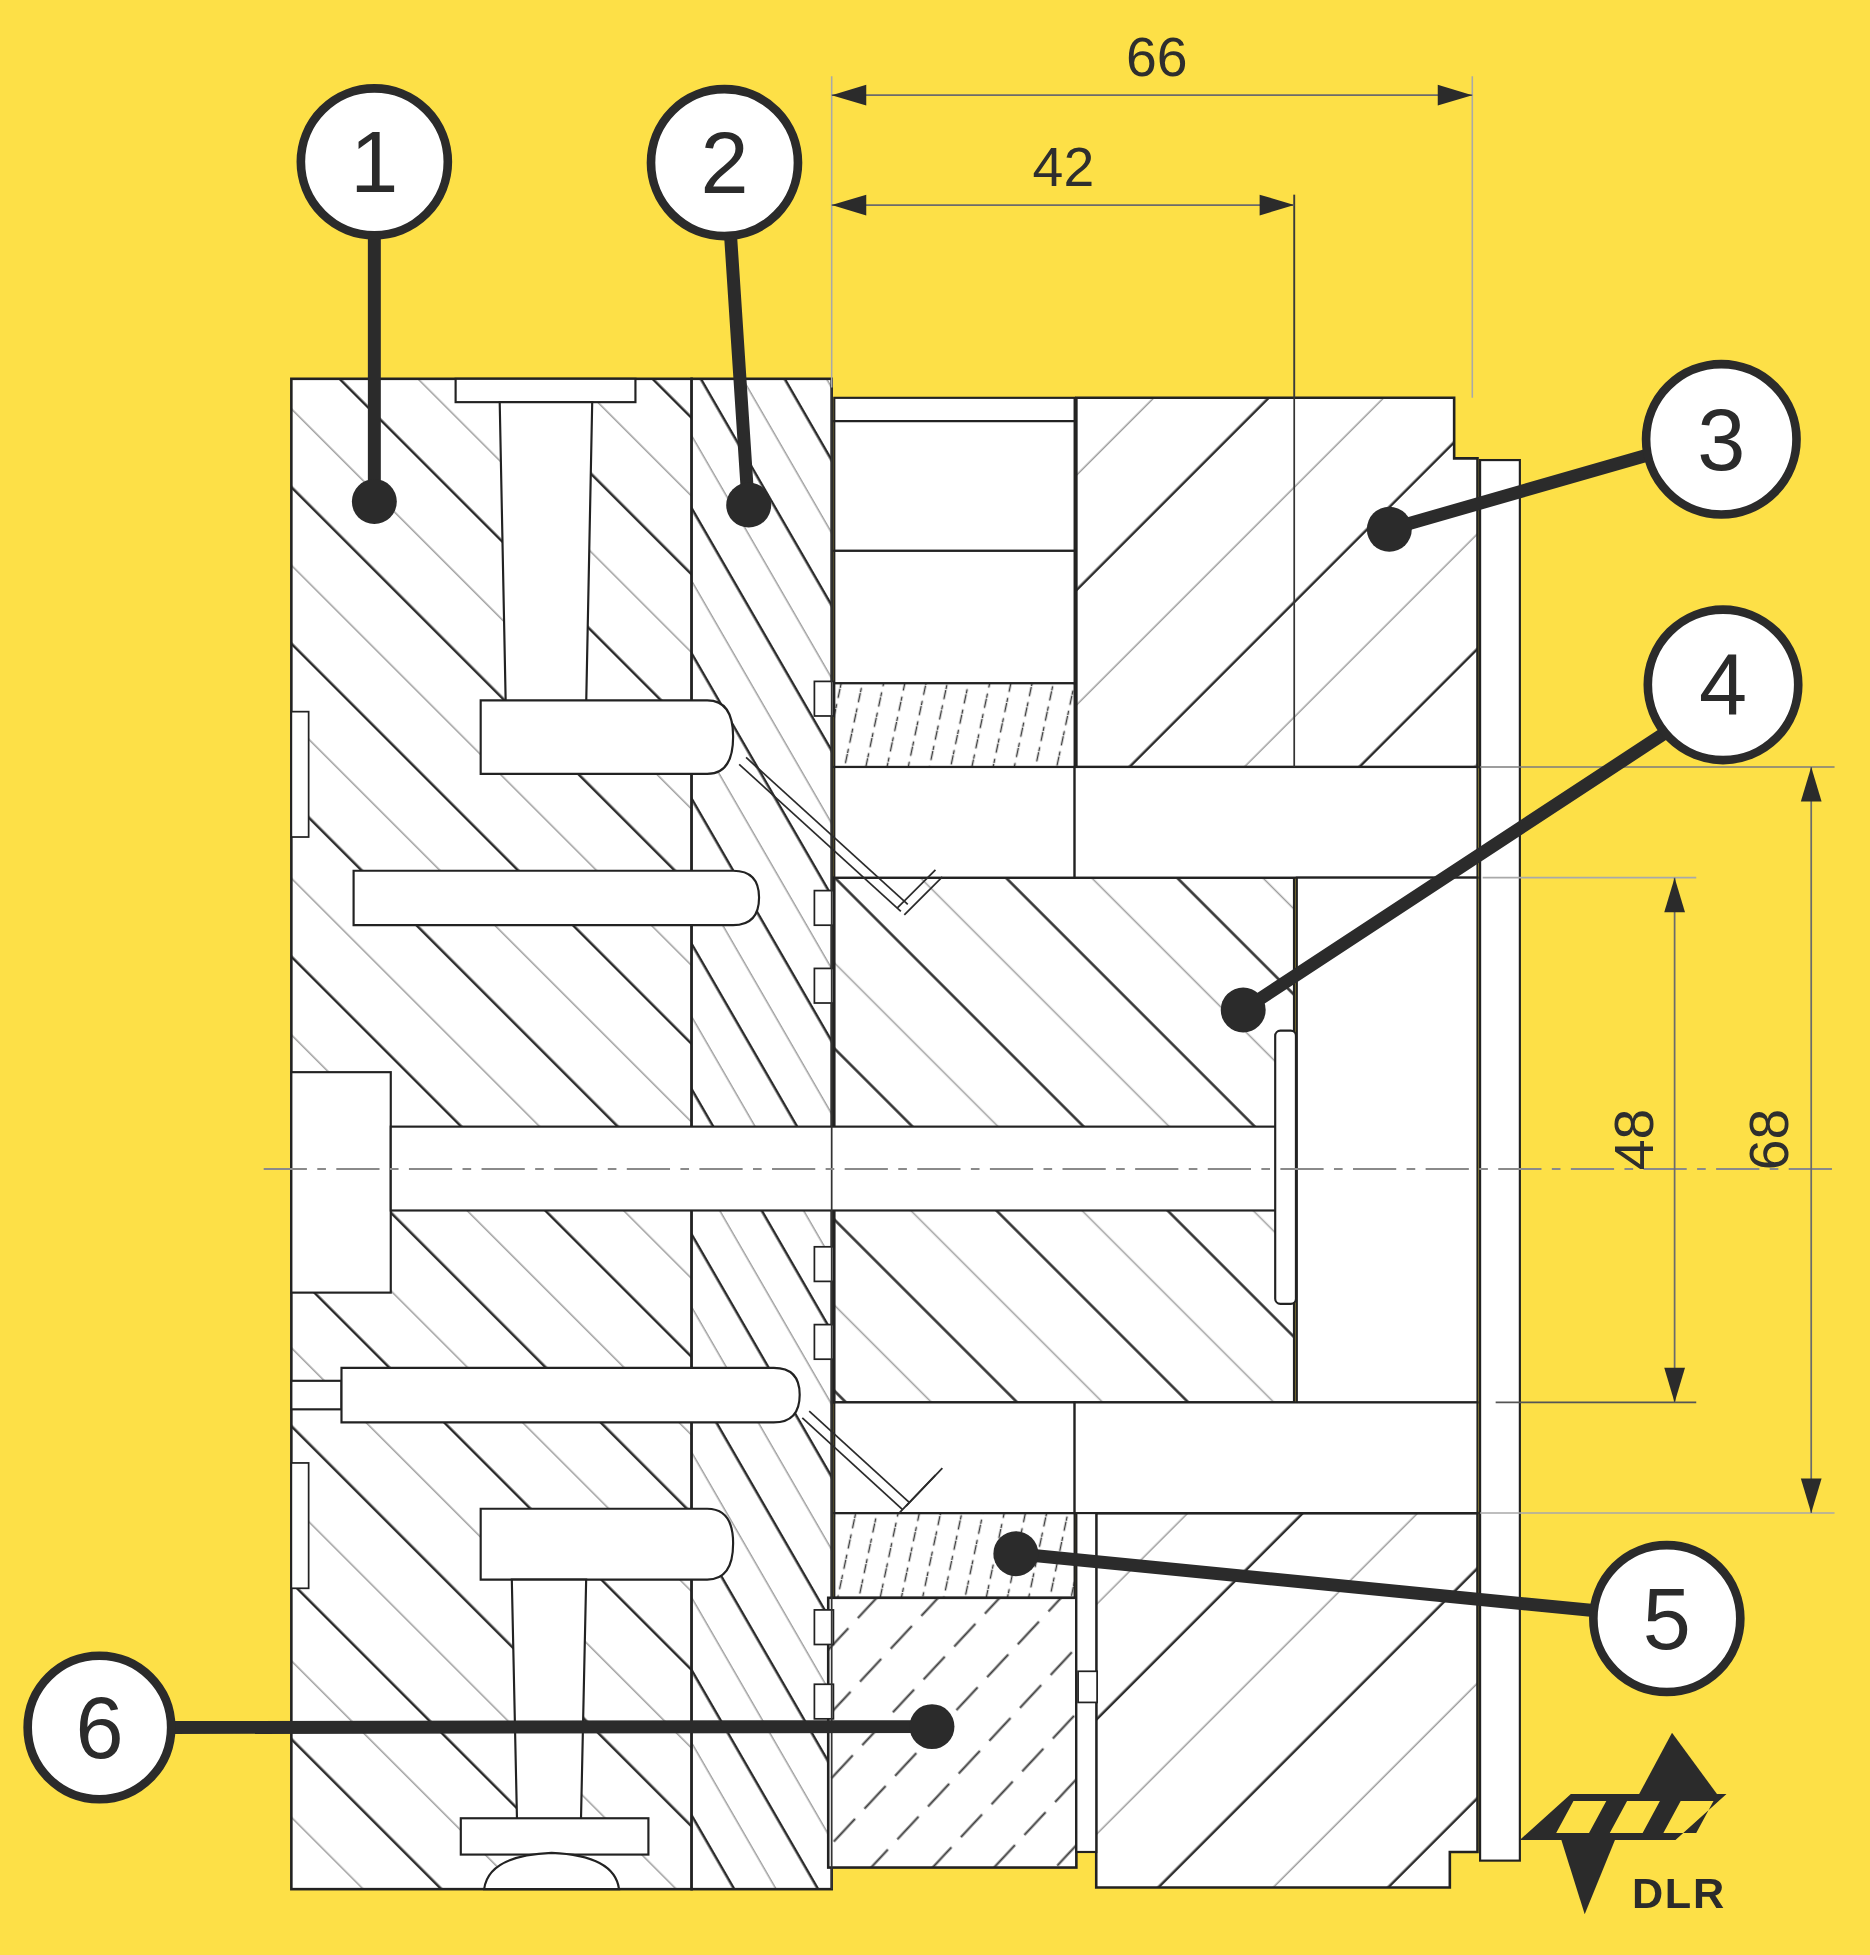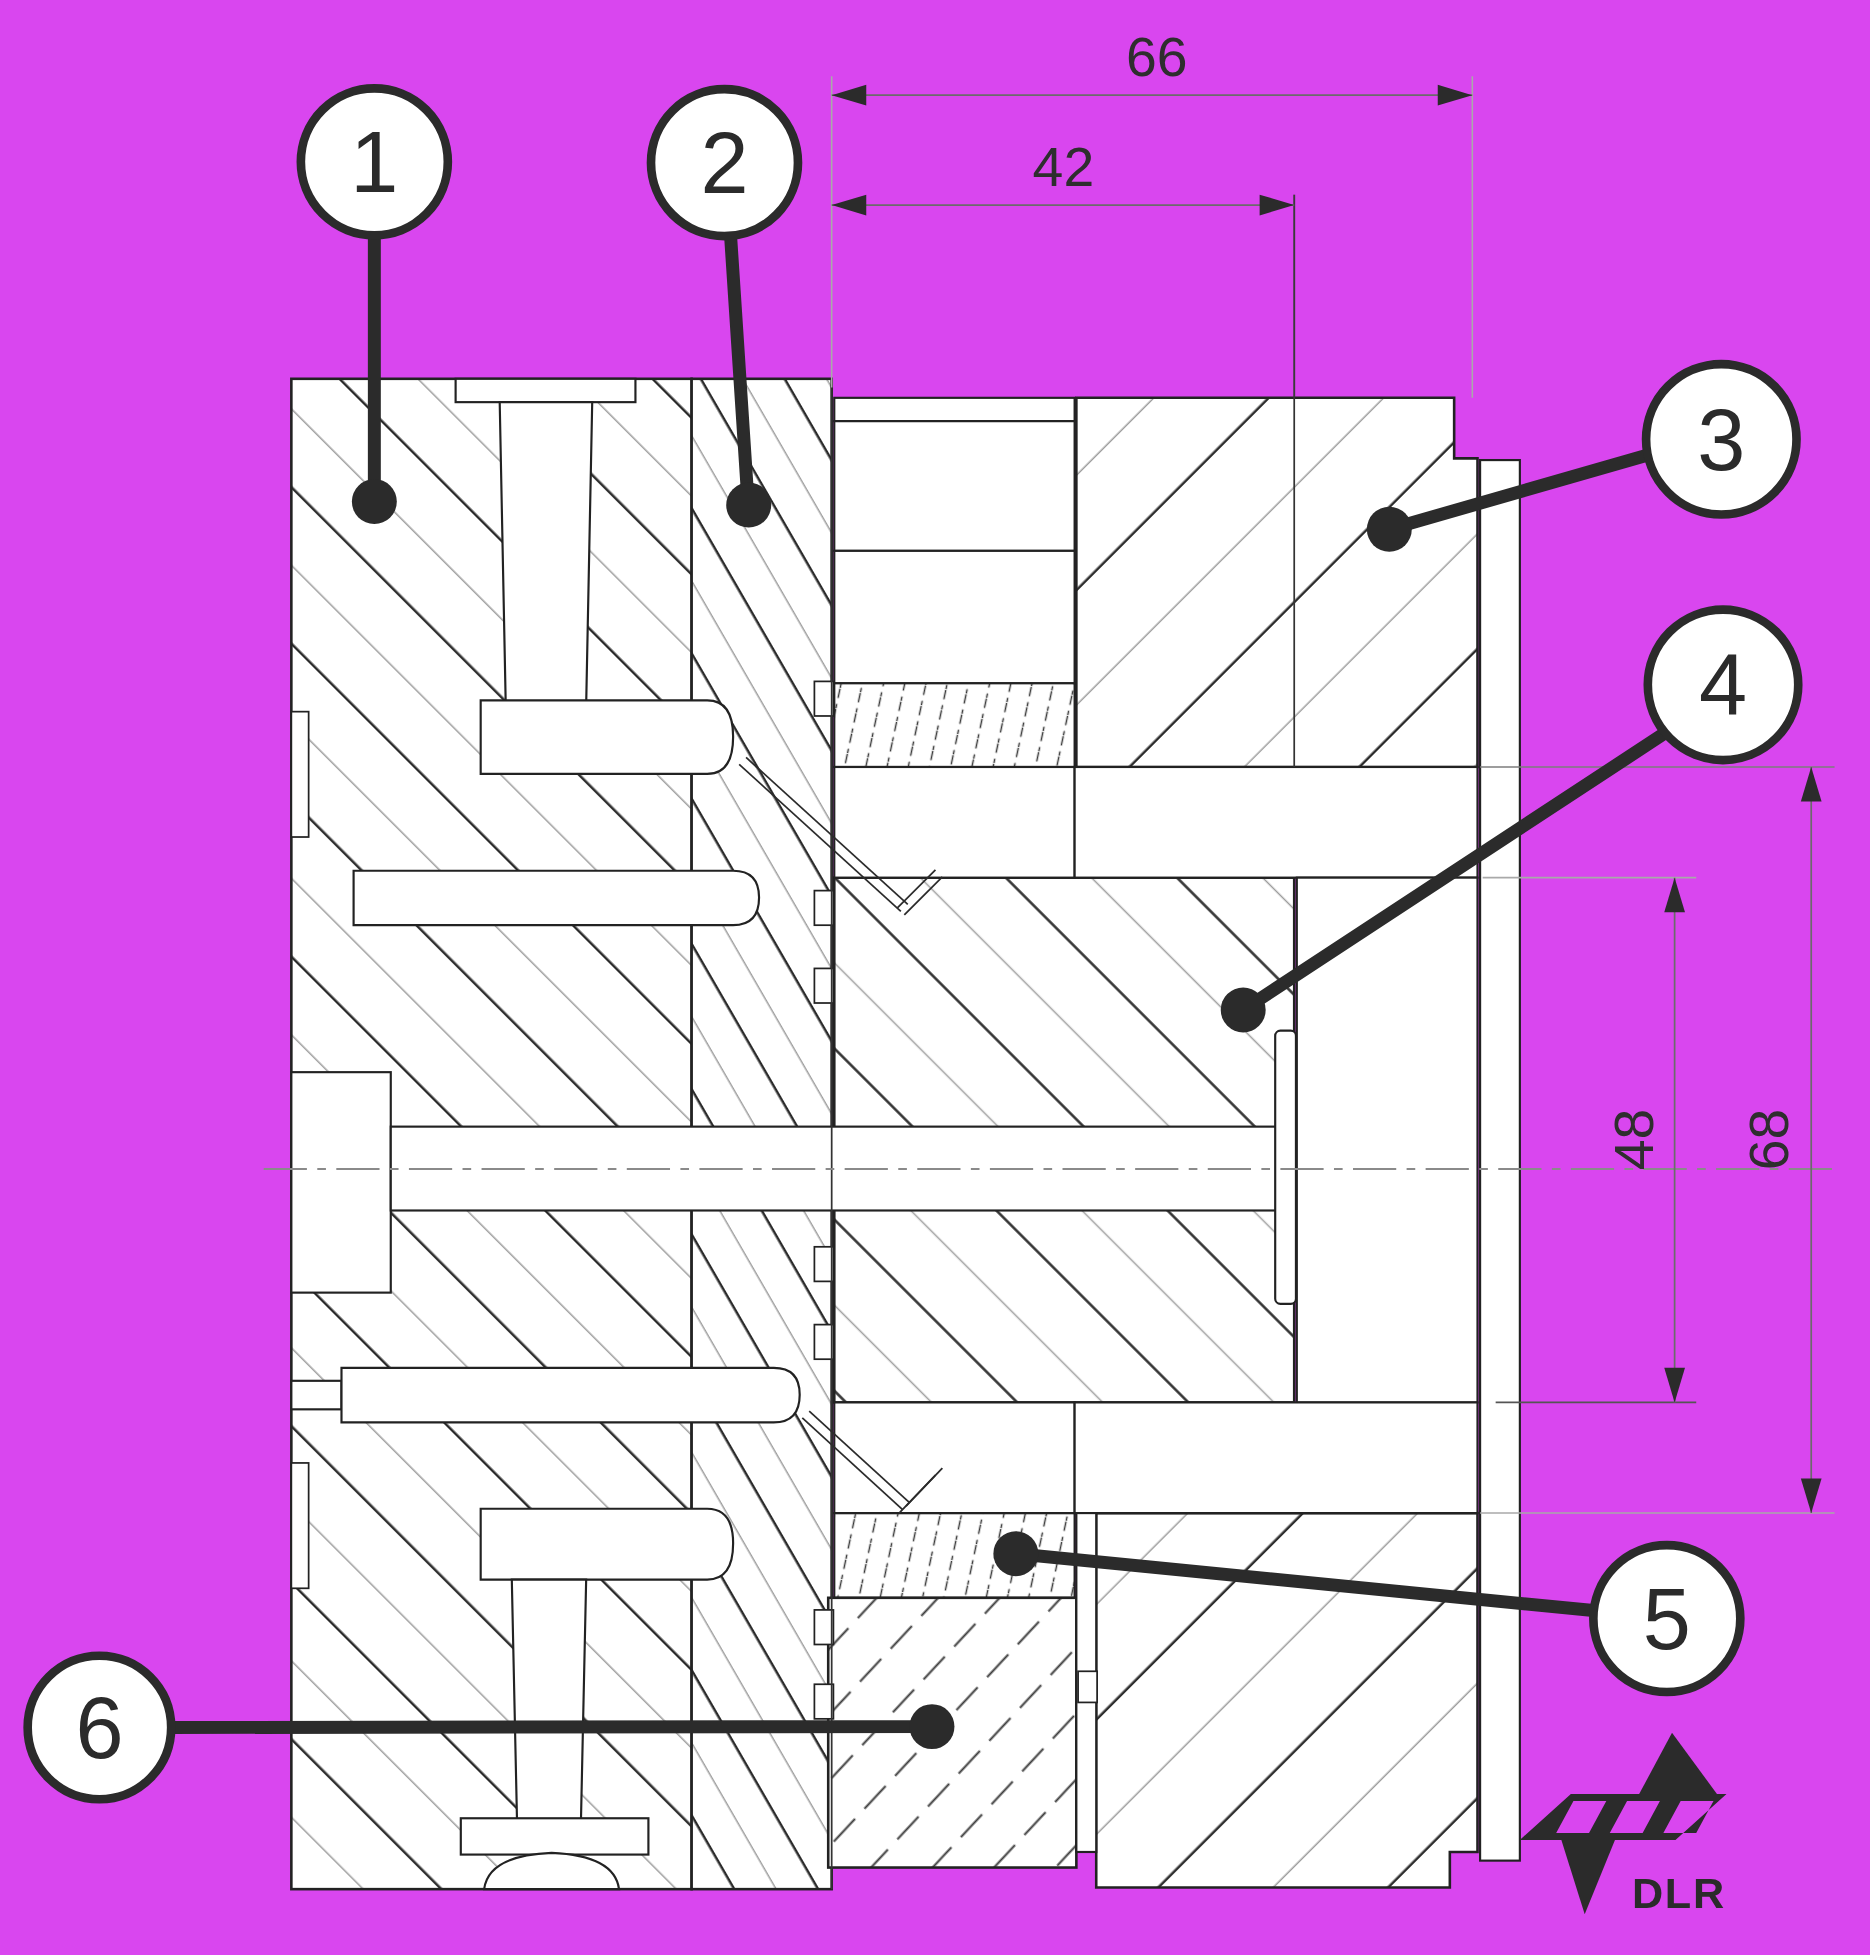--- a/index.html
+++ b/index.html
@@ -1,16 +1,16 @@
 <!DOCTYPE html>
 <html style="font-size:14px"><head>
 <meta charset="utf-8">
 <style>
   html,body{margin:0;padding:0;background:#fff;}
-  .stage{width:1870px;height:1955px;position:relative;background:#d946ef;overflow:hidden;}
+  .stage{width:1870px;height:1955px;position:relative;background:#fde047;overflow:hidden;}
   svg{display:block;}
   text{font-family:"Liberation Sans","DejaVu Sans",sans-serif;}
   .dimtxt{font-size:64px;fill:#2e2e2e;}
   .balloontxt{font-size:100px;fill:#2b2b2b;}
   .logotxt{font-size:50px;font-weight:bold;fill:#2b2b2b;letter-spacing:2px;}
 </style>
 </head>
 <body>
 
 <div class="stage">

